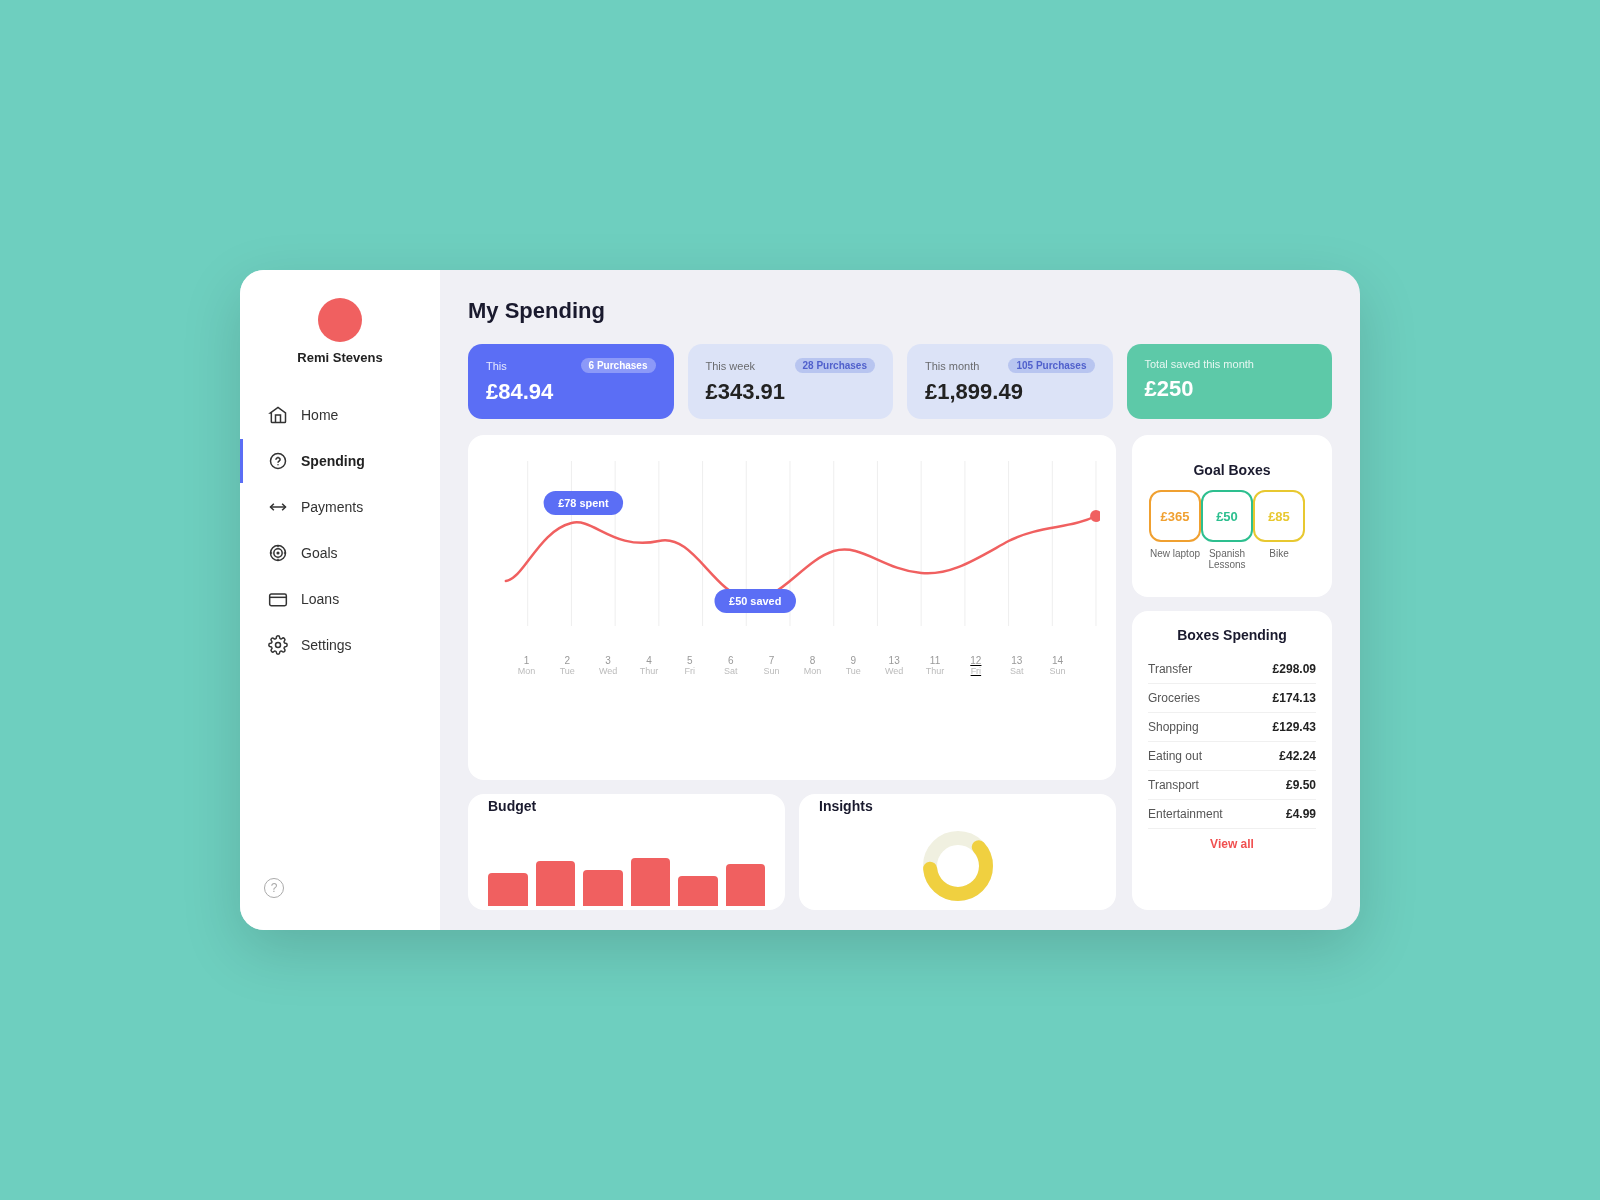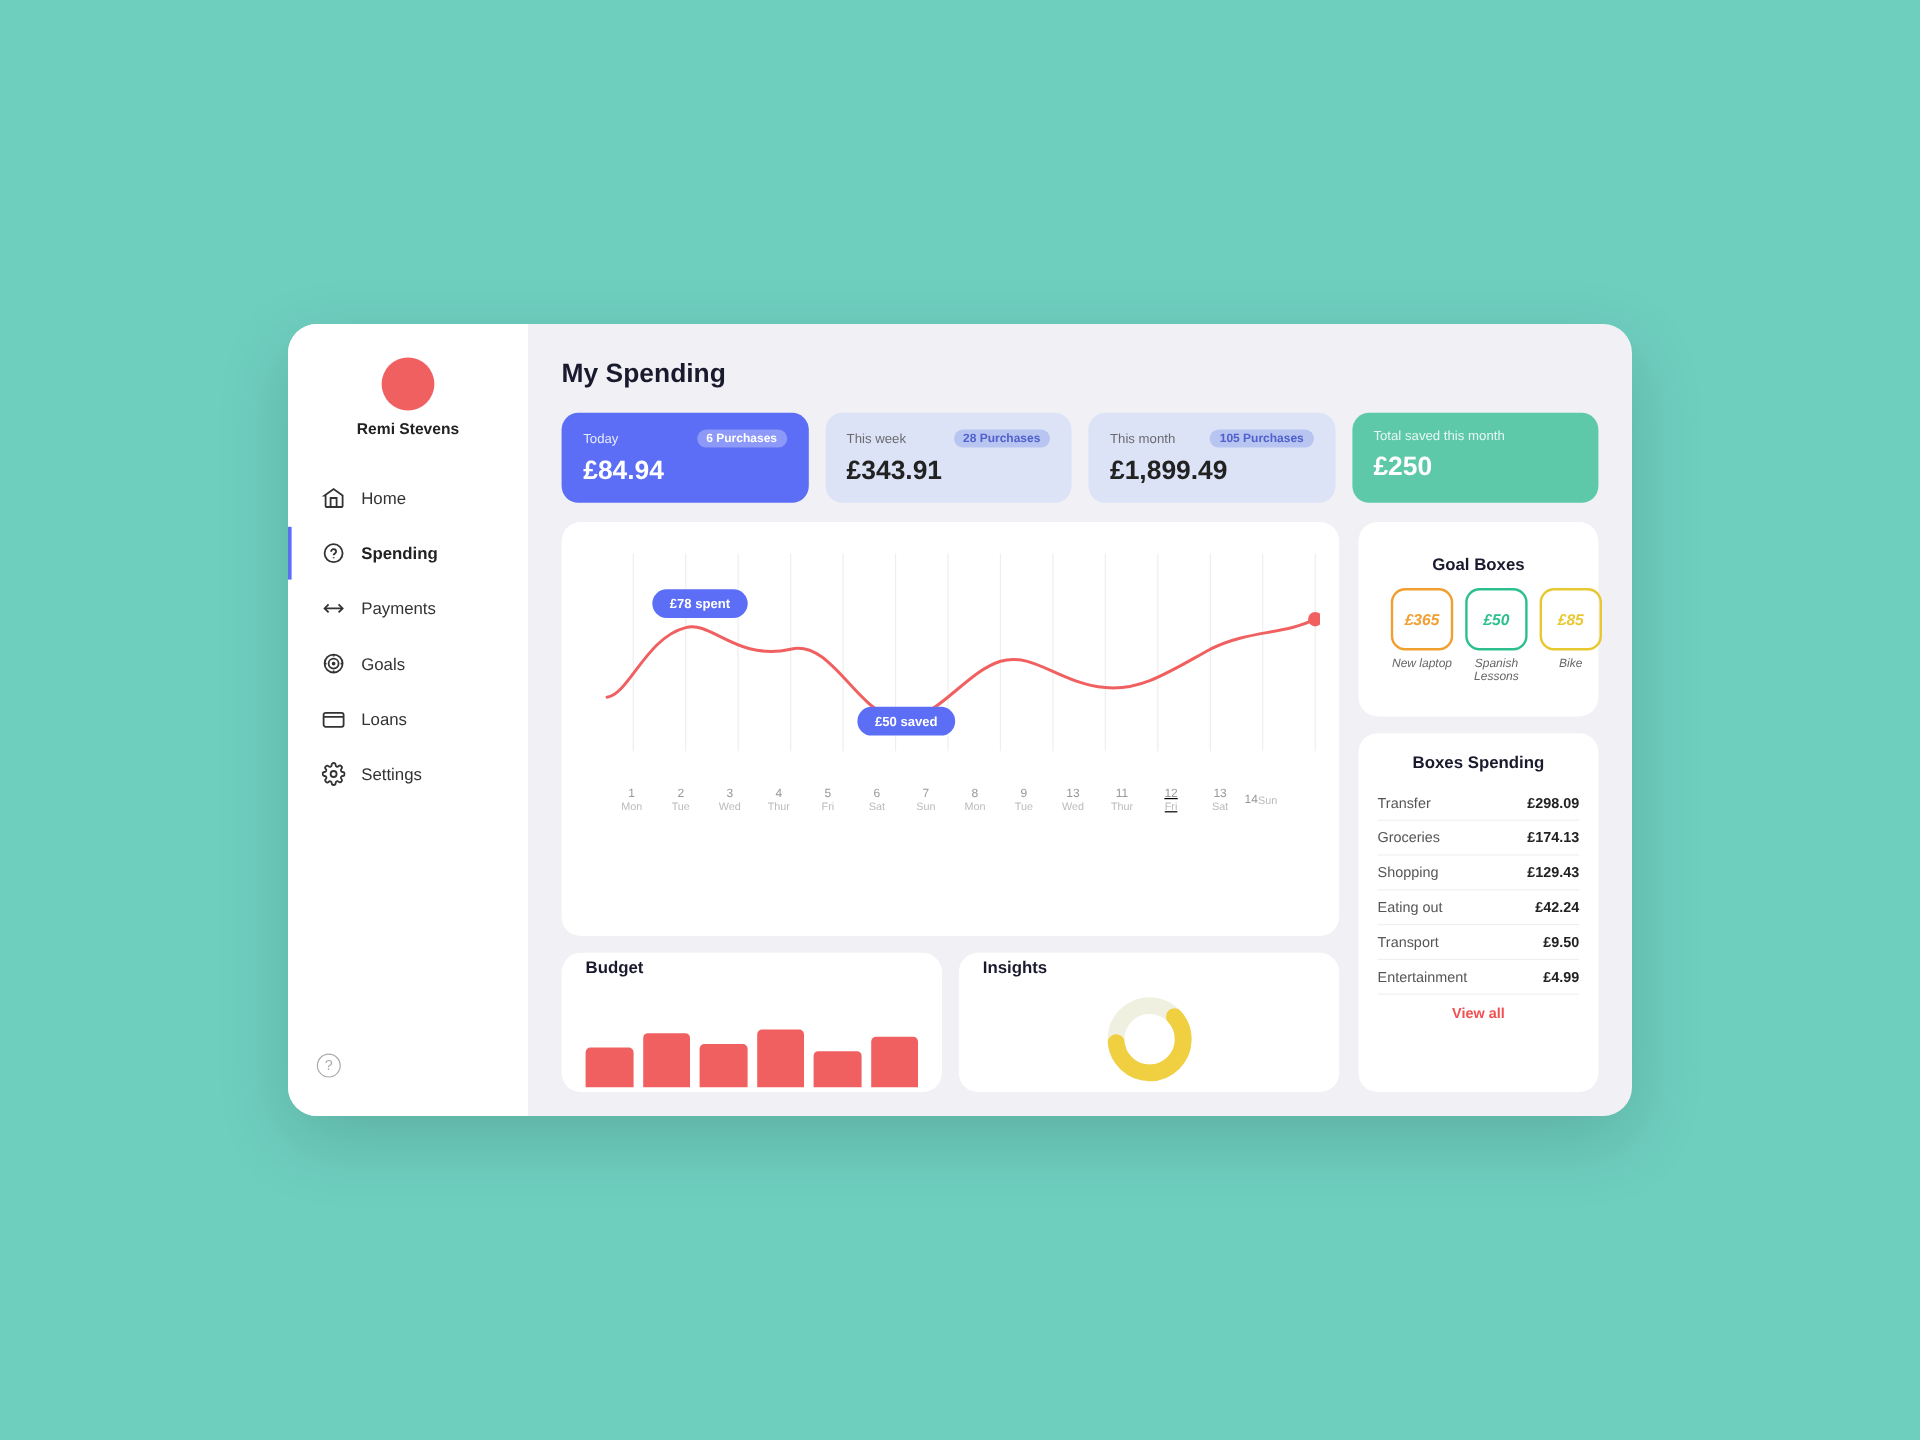--- a/index.html
+++ b/index.html
@@ -191,23 +191,22 @@
     }
     .card-title {
       font-size: 14px;
       font-weight: 700;
       color: #1a1a2e;
       text-align: center;
       margin-bottom: 12px;
     }
     .goal-items {
       display: flex;
-      gap: 10px;
-      justify-content: space-between;
-      font-style: italic;
+      gap: 0;
+      justify-content: flex-end;
     }
     .goal-item {
       display: flex;
       flex-direction: column;
       align-items: center;
       gap: 6px;
     }
     .goal-box {
       width: 52px;
       height: 52px;
@@ -388,21 +387,21 @@
     </div>
   </nav>
 
   <main class="main-content">
     <h1 class="page-title">My Spending</h1>
 
     <div class="stats-row">
 
       <div class="stat-card today">
         <div class="stat-card-header">
-          <span class="stat-label">Today</span>
+          <span class="stat-label">This</span>
           <span class="stat-badge">6 Purchases</span>
         </div>
         <span class="stat-value">£84.94</span>
       </div>
 
       <div class="stat-card">
         <div class="stat-card-header">
           <span class="stat-label">This week</span>
           <span class="stat-badge">28 Purchases</span>
         </div>
@@ -505,21 +504,21 @@
                 <span style="font-size:9px;color:#bbb;">Thur</span>
               </div>
               <div style="flex:1;text-align:center;display:flex;flex-direction:column;align-items:center;text-decoration:underline;">
                 <span style="font-size:10px;color:#999;">12</span>
                 <span style="font-size:9px;color:#bbb;">Fri</span>
               </div>
               <div style="flex:1;text-align:center;display:flex;flex-direction:column;align-items:center;">
                 <span style="font-size:10px;color:#999;">13</span>
                 <span style="font-size:9px;color:#bbb;">Sat</span>
               </div>
-              <div style="flex:1;text-align:center;display:flex;flex-direction:row;align-items:center;">
+              <div style="flex:1;text-align:center;display:flex;flex-direction:column;align-items:center;">
                 <span style="font-size:10px;color:#999;">14</span>
                 <span style="font-size:9px;color:#bbb;">Sun</span>
               </div>
             </div>
           </div>
         </div>
 
         <div class="bottom-cards-row">
           <div class="budget-card">
             <span class="card-title" style="text-align:left;">Budget</span>

